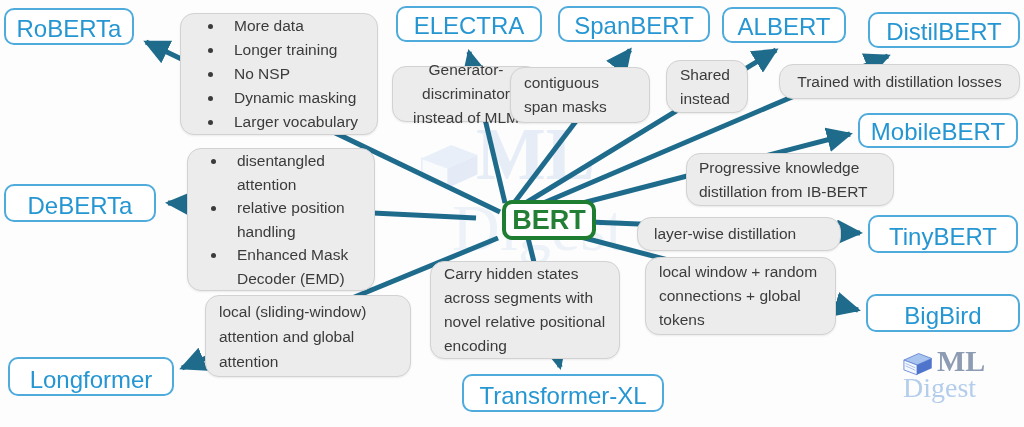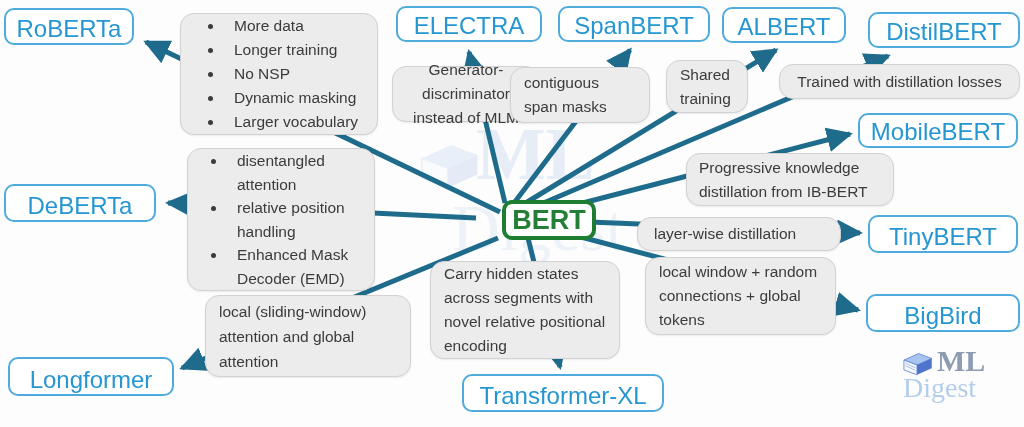--- a/index.html
+++ b/index.html
@@ -92,21 +92,21 @@
 
   <div class="note" style="left:392px;top:66px;width:148px;height:56px;text-align:center;">
     <span>Generator-discriminator instead of MLM</span>
   </div>
 
   <div class="note" style="left:510px;top:67px;width:140px;height:56px;">
     <span>contiguous span masks</span>
   </div>
 
   <div class="note" style="left:666px;top:60px;width:82px;height:53px;">
-    <span>Shared training</span>
+    <span>Shared instead</span>
   </div>
 
   <div class="note center-text" style="left:779px;top:64px;width:241px;height:35px;">
     <span>Trained with distillation losses</span>
   </div>
 
   <div class="note" style="left:686px;top:153px;width:208px;height:53px;padding-left:12px;">
     <span>Progressive knowledge distillation from IB-BERT</span>
   </div>
 

